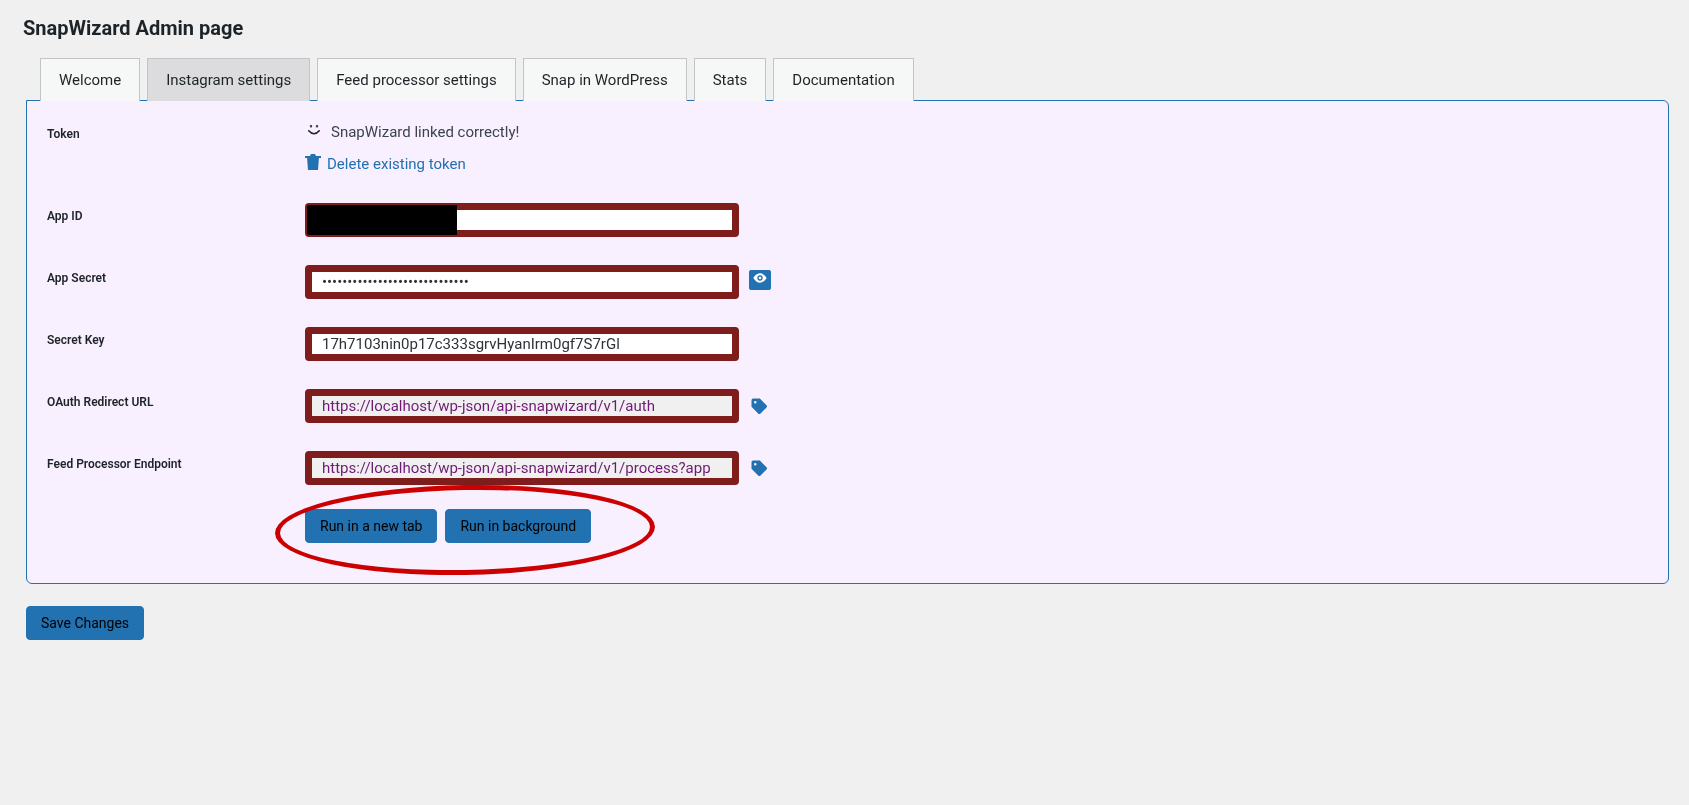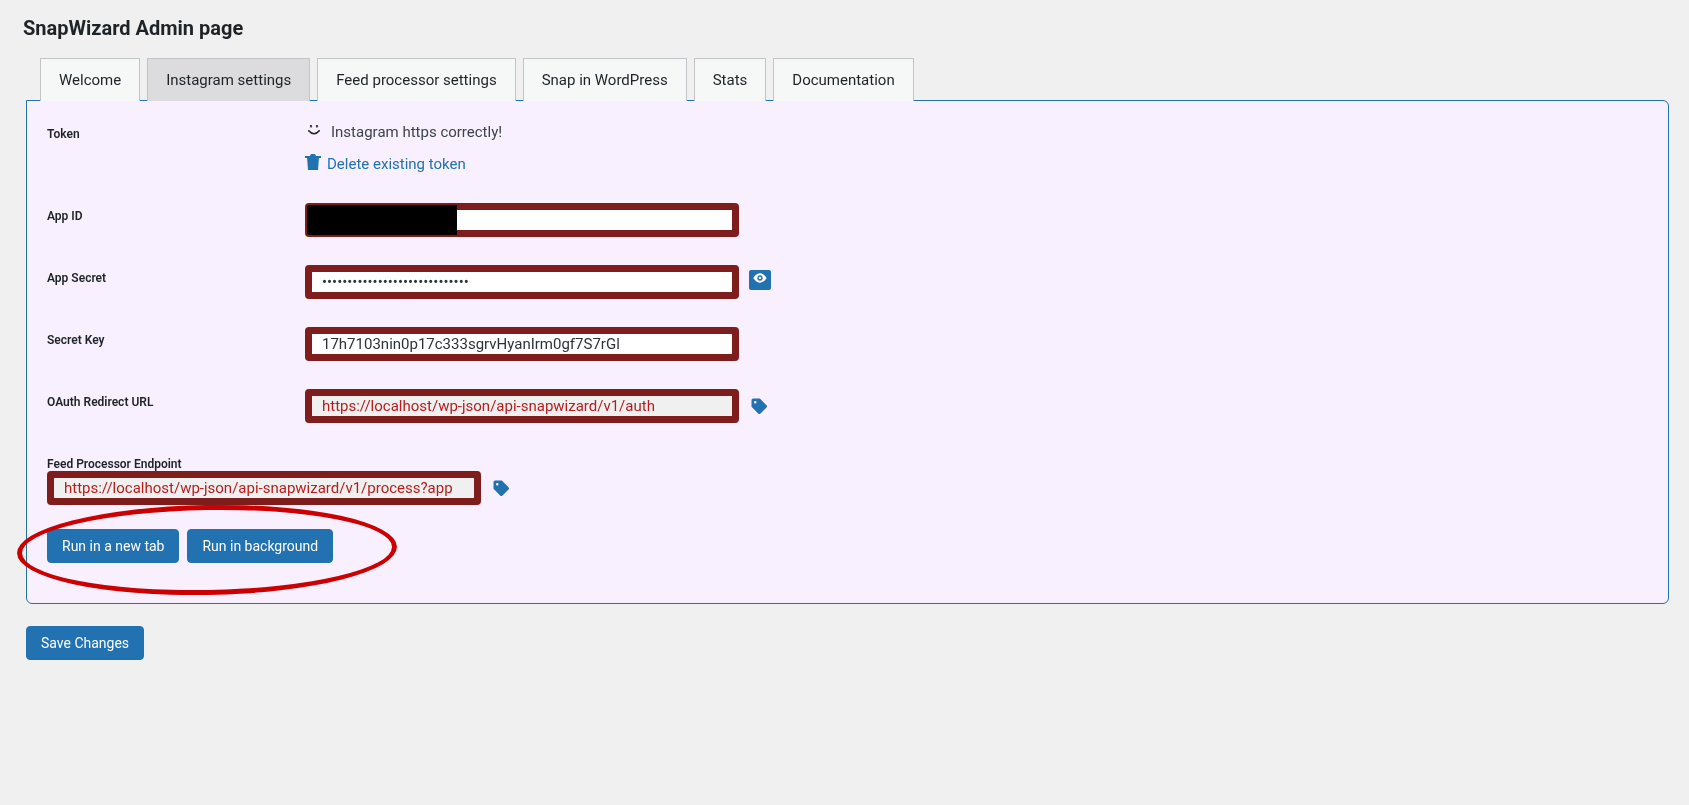--- a/index.html
+++ b/index.html
@@ -95,21 +95,21 @@
       padding: 0 10px;
       border: 7px solid #7f1d1d;
       border-radius: 4px;
       background: #fff;
       font-size: 15px;
       color: #2c3338;
       font-family: inherit;
     }
     input[readonly] {
       background: #f0f0f1;
-      color: #b91c1c;
+      color: #701a75;
     }
     .redact-wrap {
       position: relative;
       width: 434px;
       height: 34px;
     }
     .redact-wrap input { width: 100%; }
     .redact-box {
       position: absolute;
       top: 2px; left: 2px;
@@ -134,21 +134,21 @@
       cursor: pointer;
     }
     .tag-icon svg { width: 20px; height: 20px; fill: #2271b1; }
     .btn-group {
       display: flex;
       gap: 8px;
       margin-top: 18px;
     }
     .btn-primary {
       background: #2271b1;
-      color: #ffffff;
+      color: #000000;
       border: 1px solid #2271b1;
       border-radius: 4px;
       padding: 8px 14px;
       font-size: 14px;
       cursor: pointer;
       font-family: inherit;
     }
     .feed-col { position: relative; }
     .circle-annot {
       position: absolute;
@@ -186,21 +186,21 @@
     <div class="form-label">Token</div>
     <div class="form-control">
       <div class="token-status">
         <span>
           <svg class="smile-icon" viewBox="0 0 24 24" fill="none" stroke="#1d2327" stroke-width="2.2" stroke-linecap="round">
             <circle cx="8" cy="7" r="0.5" fill="#1d2327"></circle>
             <circle cx="16" cy="7" r="0.5" fill="#1d2327"></circle>
             <path d="M5 13 Q12 21 19 13"></path>
           </svg>
         </span>
-        <span>Instagram https correctly!</span>
+        <span>SnapWizard linked correctly!</span>
       </div>
       <a class="delete-link">
         <span>
           <svg class="trash-icon" viewBox="0 0 16 18">
             <path d="M2 4h12l-1 13H3L2 4zm4-3h4l1 2H5l1-2zM0 3h16v2H0V3z"></path>
           </svg>
         </span>
         <span>Delete existing token</span>
       </a>
     </div>
@@ -252,21 +252,21 @@
           <span>
             <svg viewBox="0 0 24 24">
                 <path d="M21 11l-8-8H5a2 2 0 00-2 2v8l8 8a2 2 0 002.8 0l7.2-7.2a2 2 0 000-2.8zM7.5 9A1.5 1.5 0 119 7.5 1.5 1.5 0 017.5 9z"></path>
               </svg>
           </span>
         </span>
       </div>
     </div>
   </div>
 
-  <div class="form-row" style="margin-bottom:10px;flex-direction:column;">
+  <div class="form-row" style="margin-bottom:10px;">
     <div class="form-label">Feed Processor Endpoint</div>
     <div class="form-control feed-col">
       <div class="input-line">
         <input type="text" readonly="" value="https://localhost/wp-json/api-snapwizard/v1/process?app" style="">
         <span class="tag-icon">
           <span>
             <svg viewBox="0 0 24 24">
                 <path d="M21 11l-8-8H5a2 2 0 00-2 2v8l8 8a2 2 0 002.8 0l7.2-7.2a2 2 0 000-2.8zM7.5 9A1.5 1.5 0 119 7.5 1.5 1.5 0 017.5 9z"></path>
               </svg>
           </span>

